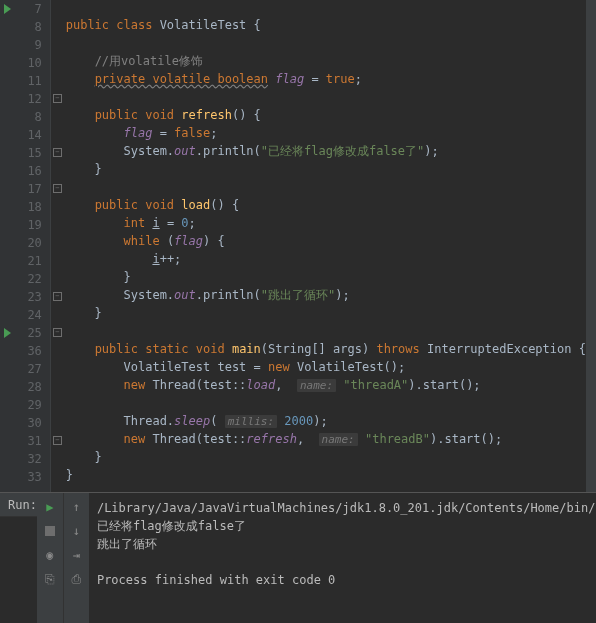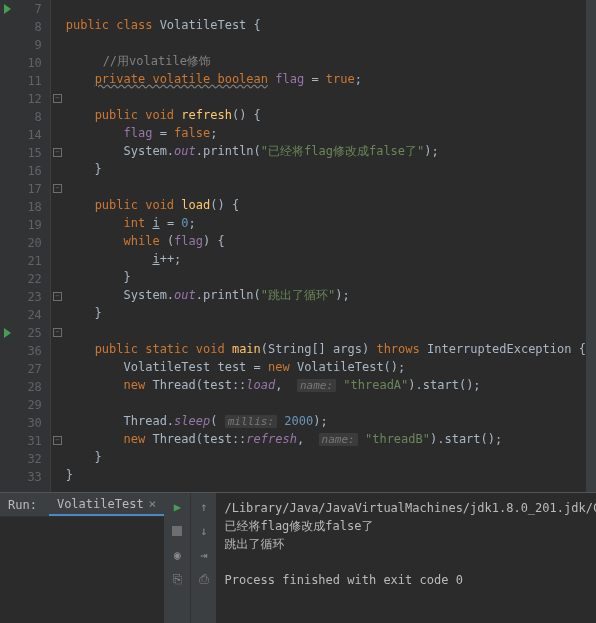--- a/index.html
+++ b/index.html
@@ -56,23 +56,23 @@
     flex: 1;
     line-height: 18px;
     white-space: pre;
     padding-left: 4px;
     padding-top: 16px;
   }
   .code-line { height: 18px; }
   .kw { color: #cc7832; }
   .str { color: #6a8759; }
   .num { color: #6897bb; }
-  .com { color: #808080; margin-left: 8px; }
+  .com { color: #808080; }
   .method { color: #ffc66d; }
-  .field { color: #9876aa; }
+  .field { color: #9876aa; font-style: italic; }
   .static-field { color: #9876aa; font-style: italic; margin-top: 31px; }
   .param-hint { color: #787878; background: #3b3b3b; padding: 0 3px; border-radius: 1px; font-style: italic; font-size: 11px; }
   .wavy { text-decoration: underline wavy #808080; }
   .underline { text-decoration: underline; }
 
   .run-panel {
     height: 131px;
     background: #2b2b2b;
     border-top: 1px solid #555;
     display: flex;
@@ -178,24 +178,20 @@
       <div class="fold-mark" style="top: 328px;">−</div>
       <div class="fold-mark" style="top: 436px;">−</div>
     </div>
   <div class="code" id="code"><div class="code-line"><span class="kw">public class </span><span>VolatileTest {</span></div><div class="code-line"></div><div class="code-line"><span>    </span><span class="com">//用volatile修饰</span></div><div class="code-line"><span>    </span><span class="wavy kw">private volatile boolean</span><span> </span><span class="field">flag</span><span> = </span><span class="kw">true</span><span>;</span></div><div class="code-line"></div><div class="code-line"><span>    </span><span class="kw">public void </span><span class="method">refresh</span><span>() {</span></div><div class="code-line"><span>        </span><span class="field">flag</span><span> = </span><span class="kw">false</span><span>;</span></div><div class="code-line"><span>        System.</span><span class="static-field">out</span><span>.println(</span><span class="str">"已经将flag修改成false了"</span><span>);</span></div><div class="code-line"><span>    }</span></div><div class="code-line"></div><div class="code-line"><span>    </span><span class="kw">public void </span><span class="method">load</span><span>() {</span></div><div class="code-line"><span>        </span><span class="kw">int </span><span class="underline">i</span><span> = </span><span class="num">0</span><span>;</span></div><div class="code-line"><span>        </span><span class="kw">while </span><span>(</span><span class="field">flag</span><span>) {</span></div><div class="code-line"><span>            </span><span class="underline">i</span><span>++;</span></div><div class="code-line"><span>        }</span></div><div class="code-line"><span>        System.</span><span class="static-field">out</span><span>.println(</span><span class="str">"跳出了循环"</span><span>);</span></div><div class="code-line"><span>    }</span></div><div class="code-line"></div><div class="code-line"><span>    </span><span class="kw">public static void </span><span class="method">main</span><span>(String[] args) </span><span class="kw">throws </span><span>InterruptedException {</span></div><div class="code-line"><span>        VolatileTest test = </span><span class="kw">new </span><span>VolatileTest();</span></div><div class="code-line"><span>        </span><span class="kw">new </span><span>Thread(test::</span><span class="static-field">load</span><span>,  </span><span class="param-hint">name:</span><span> </span><span class="str">"threadA"</span><span>).start();</span></div><div class="code-line"></div><div class="code-line"><span>        Thread.</span><span class="static-field">sleep</span><span>( </span><span class="param-hint">millis:</span><span> </span><span class="num">2000</span><span>);</span></div><div class="code-line"><span>        </span><span class="kw">new </span><span>Thread(test::</span><span class="static-field">refresh</span><span>,  </span><span class="param-hint">name:</span><span> </span><span class="str">"threadB"</span><span>).start();</span></div><div class="code-line"><span>    }</span></div><div class="code-line"><span>}</span></div><div class="code-line"></div></div>
   <div class="scrollbar"></div>
 </div>
 
 <div class="run-panel">
   <div class="run-header">
     <span>Run:</span>
-    <div class="run-tab" style="margin-left:12px;">
-      <span>VolatileTest</span>
-      <span class="close-x">×</span>
-    </div>
   </div>
   <div class="run-body">
     <div class="run-toolbar">
       <div class="tb-icon play-green">▶</div>
       <div class="tb-icon">
           <div class="stop-sq"></div>
         </div>
       <div class="tb-icon">◉</div>
       <div class="tb-icon">⎘</div>
     </div>

